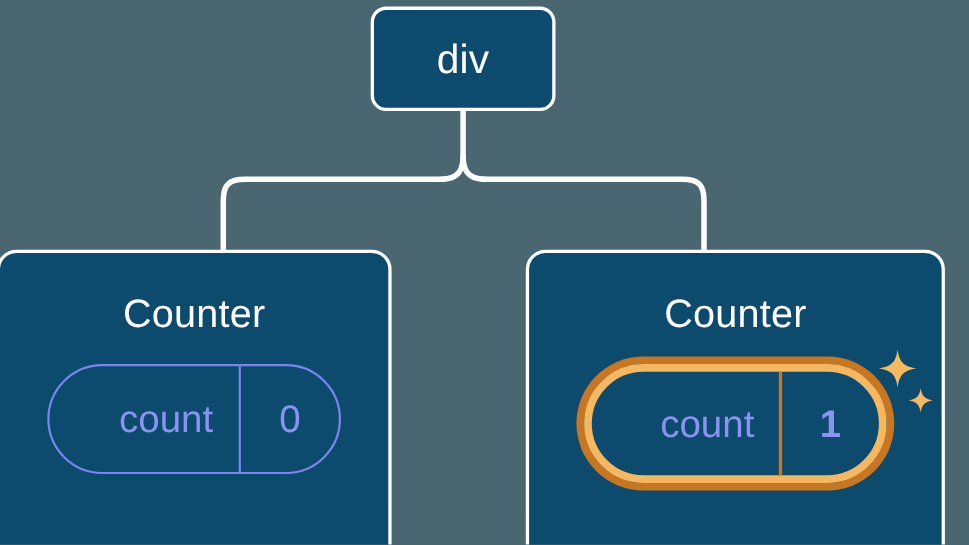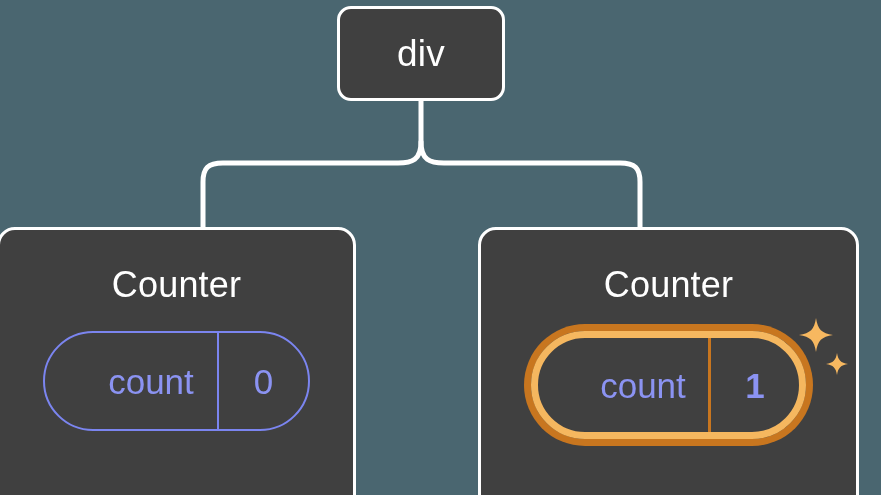--- a/index.html
+++ b/index.html
@@ -28,21 +28,21 @@
     left: 0;
     top: 0;
     width: 881px;
     height: 495px;
     pointer-events: none;
   }
 
   
   .node {
     position: absolute;
-    background: #404040;
+    background: #0c4a6e;
     border: 3px solid #ffffff;
     border-radius: 14px;
     box-sizing: border-box;
   }
 
   .node-root {
     left: 337px;
     top: 6px;
     width: 168px;
     height: 95px;

